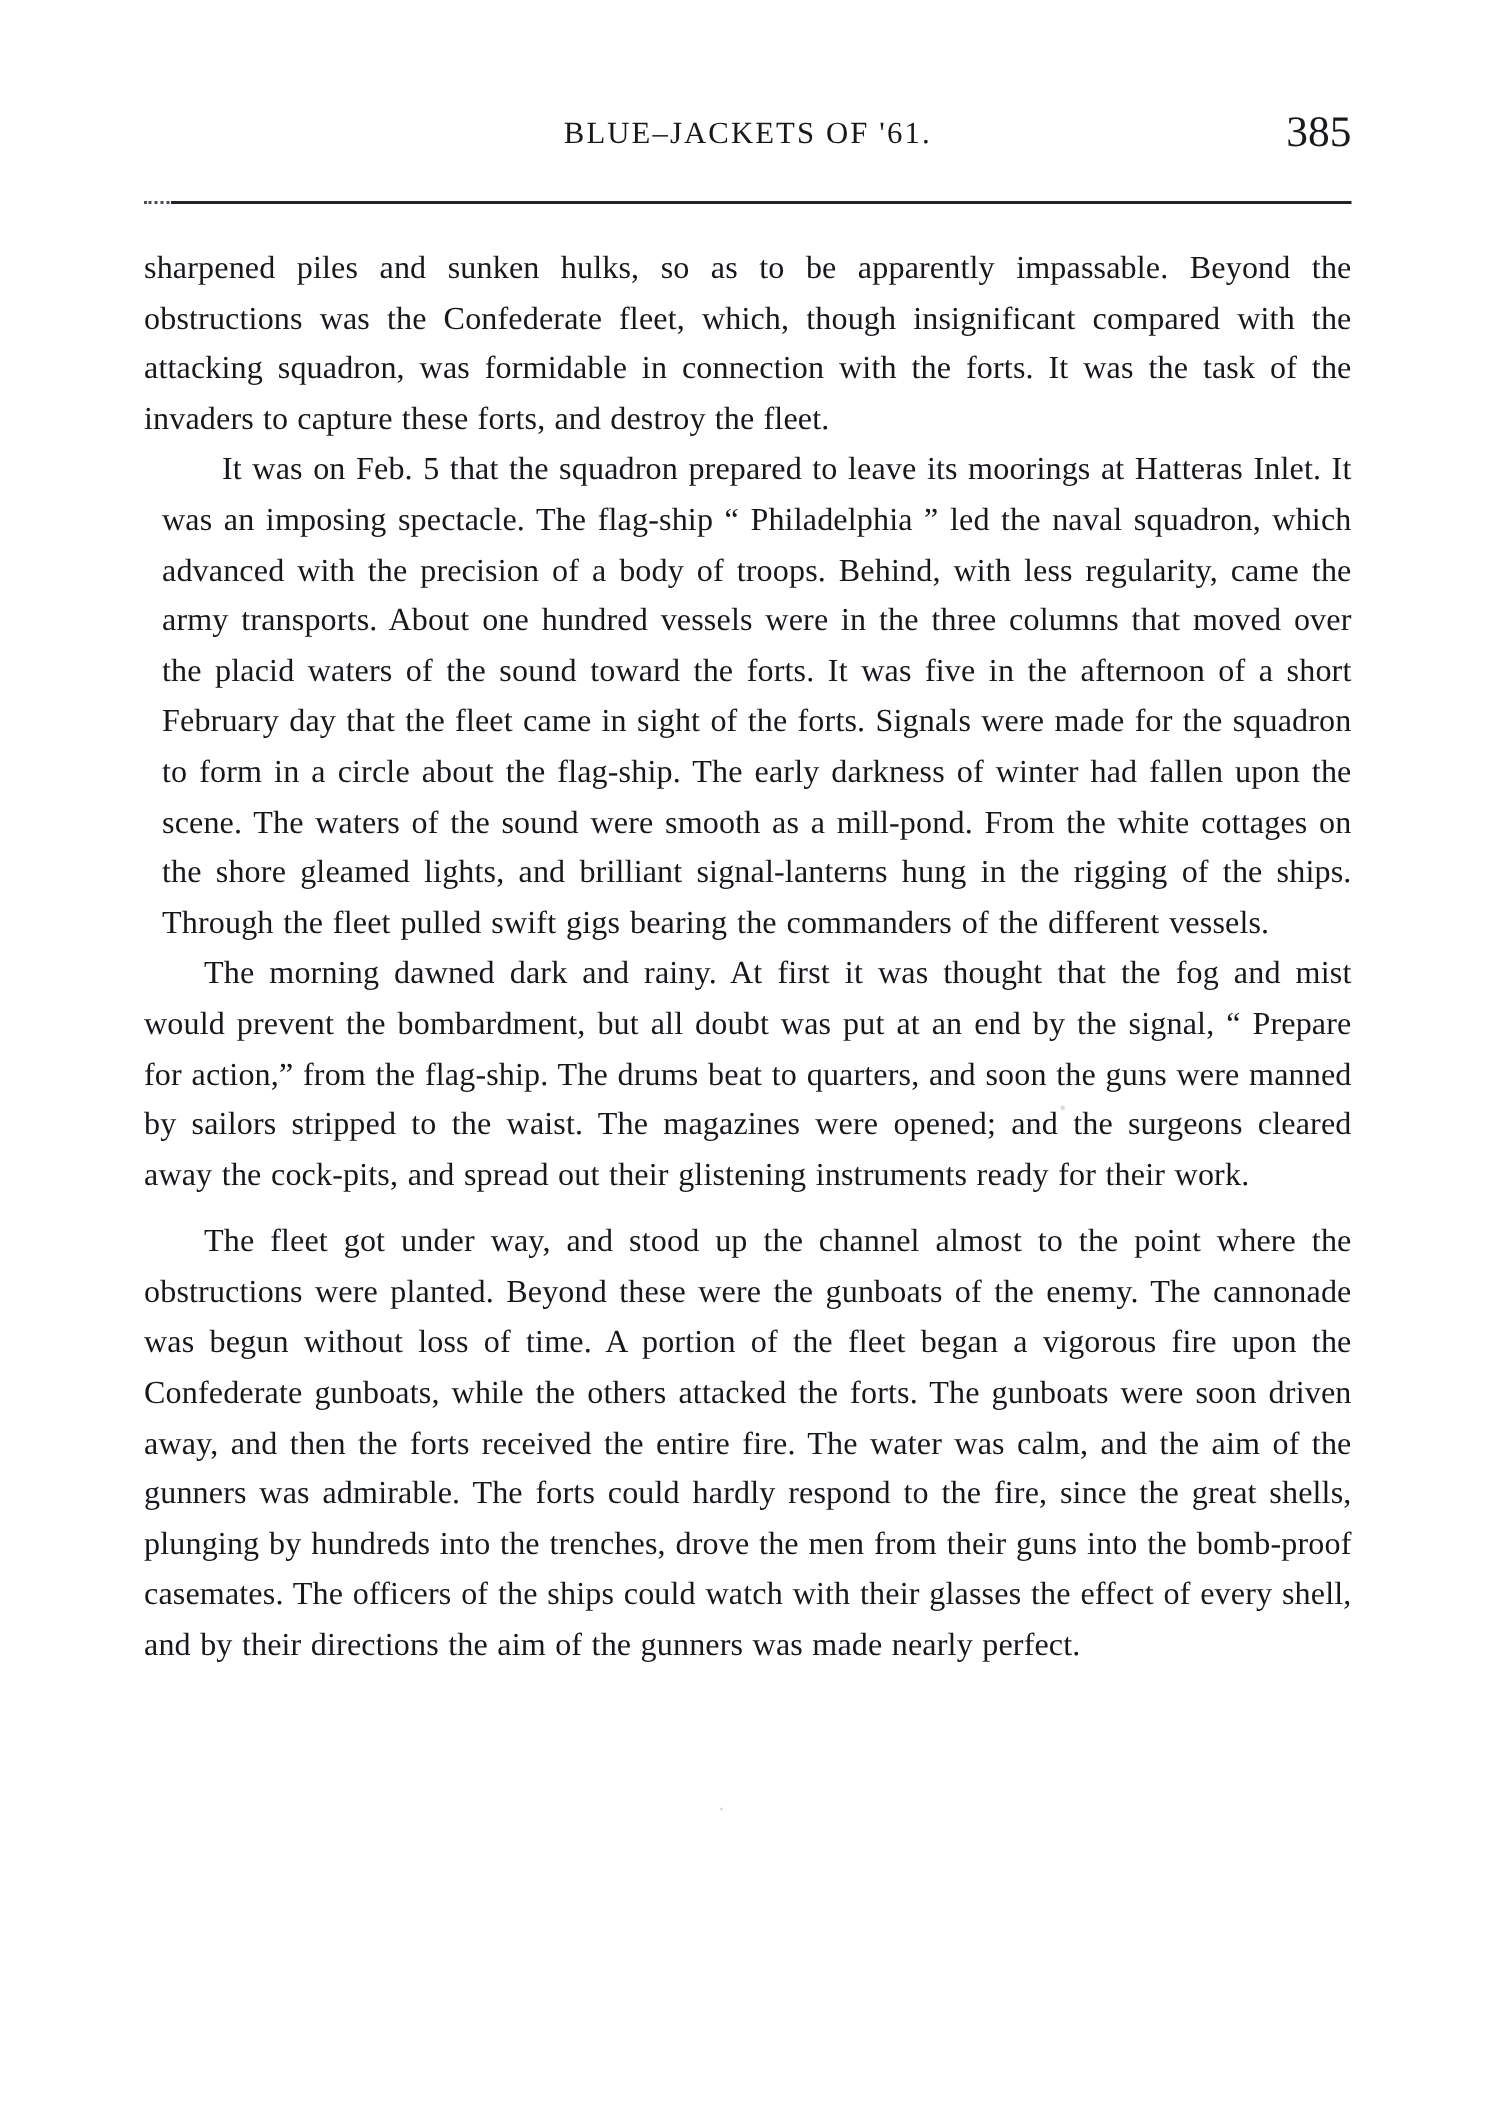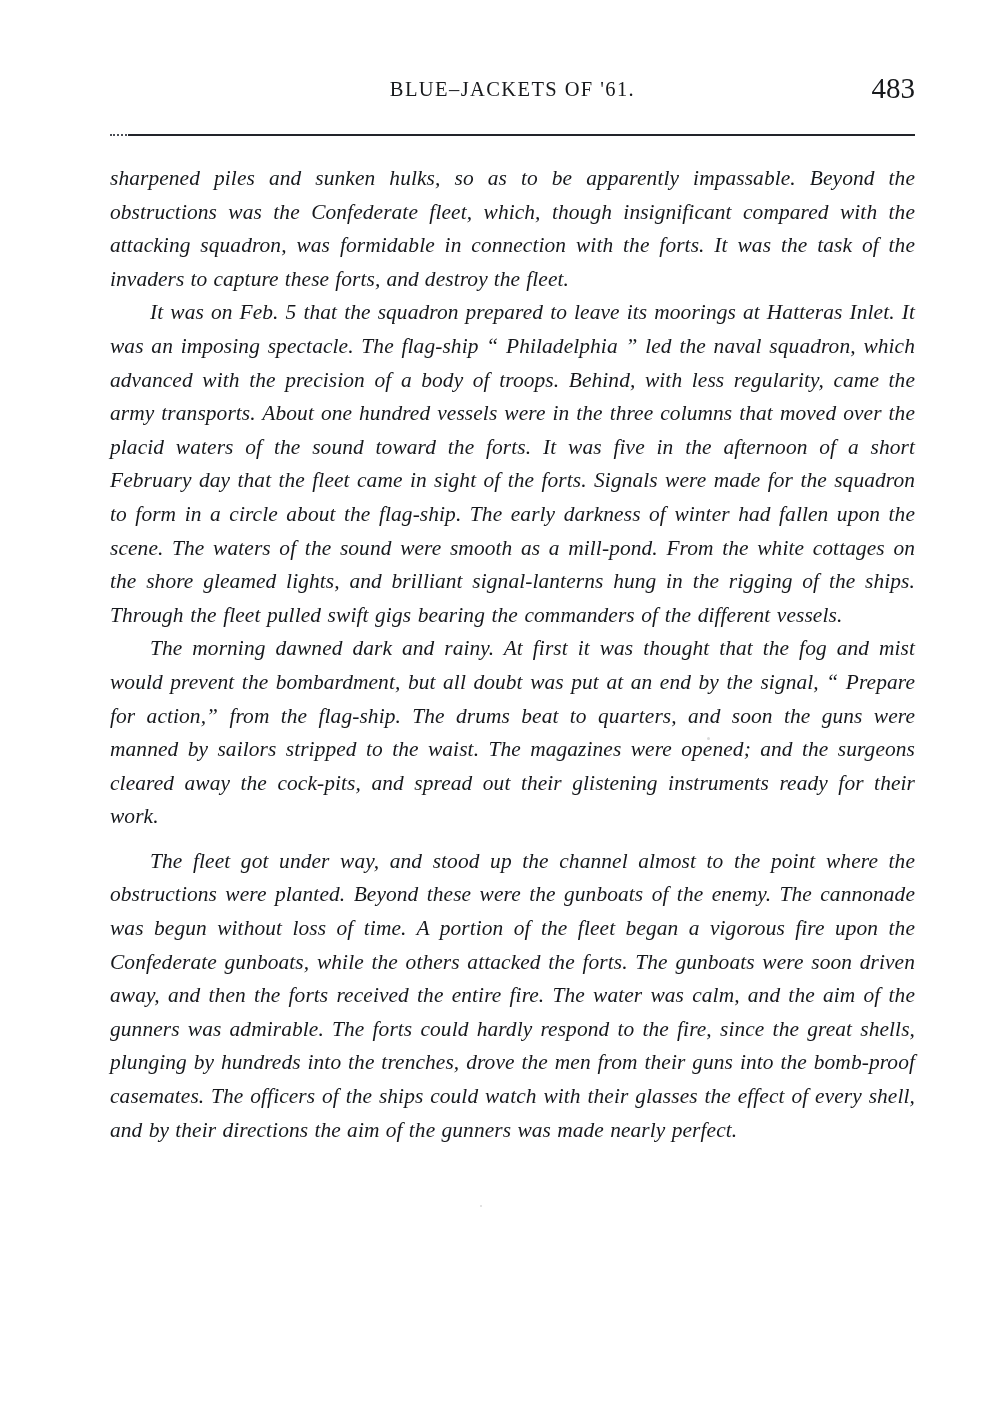--- a/index.html
+++ b/index.html
@@ -12,21 +12,21 @@
     width: 1000px;
     height: 1407px;
     background: #ffffff;
     box-sizing: border-box;
     font-family: "Liberation Serif", serif;
     color: #1a1a1a;
     overflow: hidden;
   }
   .content {
     position: absolute;
-    left: 110px;
+    left: 96px;
     top: 78px;
     width: 805px;
   }
   .header {
     position: relative;
     height: 44px;
   }
   .running-head {
     position: absolute;
     left: 0;
@@ -73,27 +73,26 @@
   }
   .body-text p {
     margin: 0;
     font-size: 21.4px;
     line-height: 33.6px;
     text-align: justify;
     text-justify: inter-word;
     color: #16181c;
     letter-spacing: 0.1px;
     word-spacing: 0.6px;
-    font-style: italic;
   }
   .body-text p.indent {
     text-indent: 40px;
   }
   
-  .body-text p:nth-child(2) { word-spacing: 1.1px; }
+  .body-text p:nth-child(2) { word-spacing: 1.1px; margin-left: 12px; }
   .body-text p:nth-child(3) { word-spacing: 0.9px; }
   .body-text p:nth-child(4) { word-spacing: 0.8px; margin-top: 11px; }
   .speck {
     position: absolute;
     background: #b9b9b9;
     border-radius: 50%;
     opacity: 0.55;
   }
 </style>
 </head>
@@ -101,21 +100,21 @@
 
 <div class="page">
 
   <div class="speck" style="left:707px; top:737px; width:3px; height:3px;"></div>
   <div class="speck" style="left:480px; top:1205px; width:2px; height:2px;"></div>
 
   <div class="content">
 
     <div class="header">
       <div class="running-head">BLUE–JACKETS OF '61.</div>
-      <div class="folio">483</div>
+      <div class="folio">385</div>
     </div>
 
     <div class="rule-wrap">
       <div class="rule-dotted"></div>
       <div class="rule-main"></div>
     </div>
 
     <div class="body-text">
       <p>sharpened piles and sunken hulks, so as to be apparently impassable. Beyond the obstructions was the Confederate fleet, which, though insignificant compared with the attacking squadron, was formidable in connection with the forts. It was the task of the invaders to capture these forts, and destroy the fleet.</p>
       <p class="indent">It was on Feb. 5 that the squadron prepared to leave its moorings at Hatteras Inlet. It was an imposing spectacle. The flag-ship “ Philadelphia ” led the naval squadron, which advanced with the precision of a body of troops. Behind, with less regularity, came the army transports. About one hundred vessels were in the three columns that moved over the placid waters of the sound toward the forts. It was five in the afternoon of a short February day that the fleet came in sight of the forts. Signals were made for the squadron to form in a circle about the flag-ship. The early darkness of winter had fallen upon the scene. The waters of the sound were smooth as a mill-pond. From the white cottages on the shore gleamed lights, and brilliant signal-lanterns hung in the rigging of the ships. Through the fleet pulled swift gigs bearing the commanders of the different vessels.</p>

